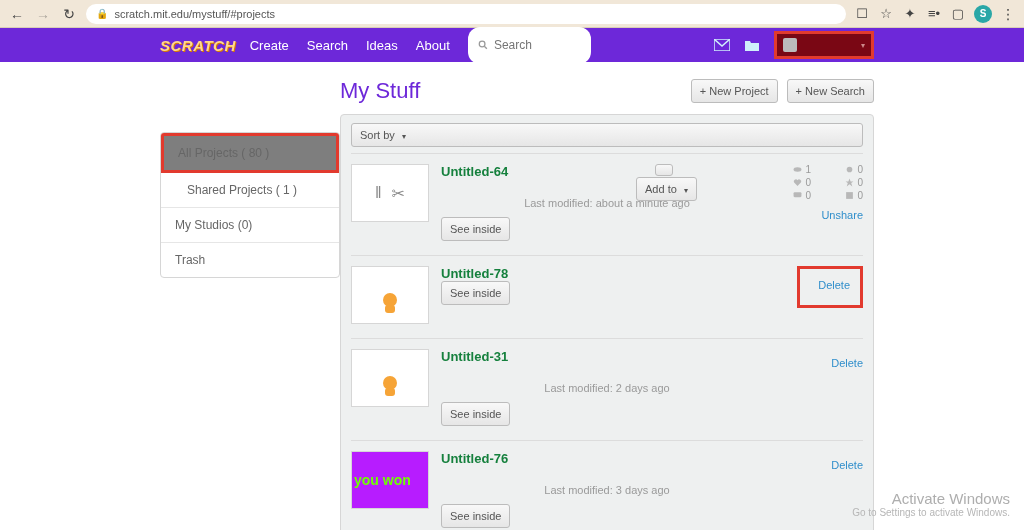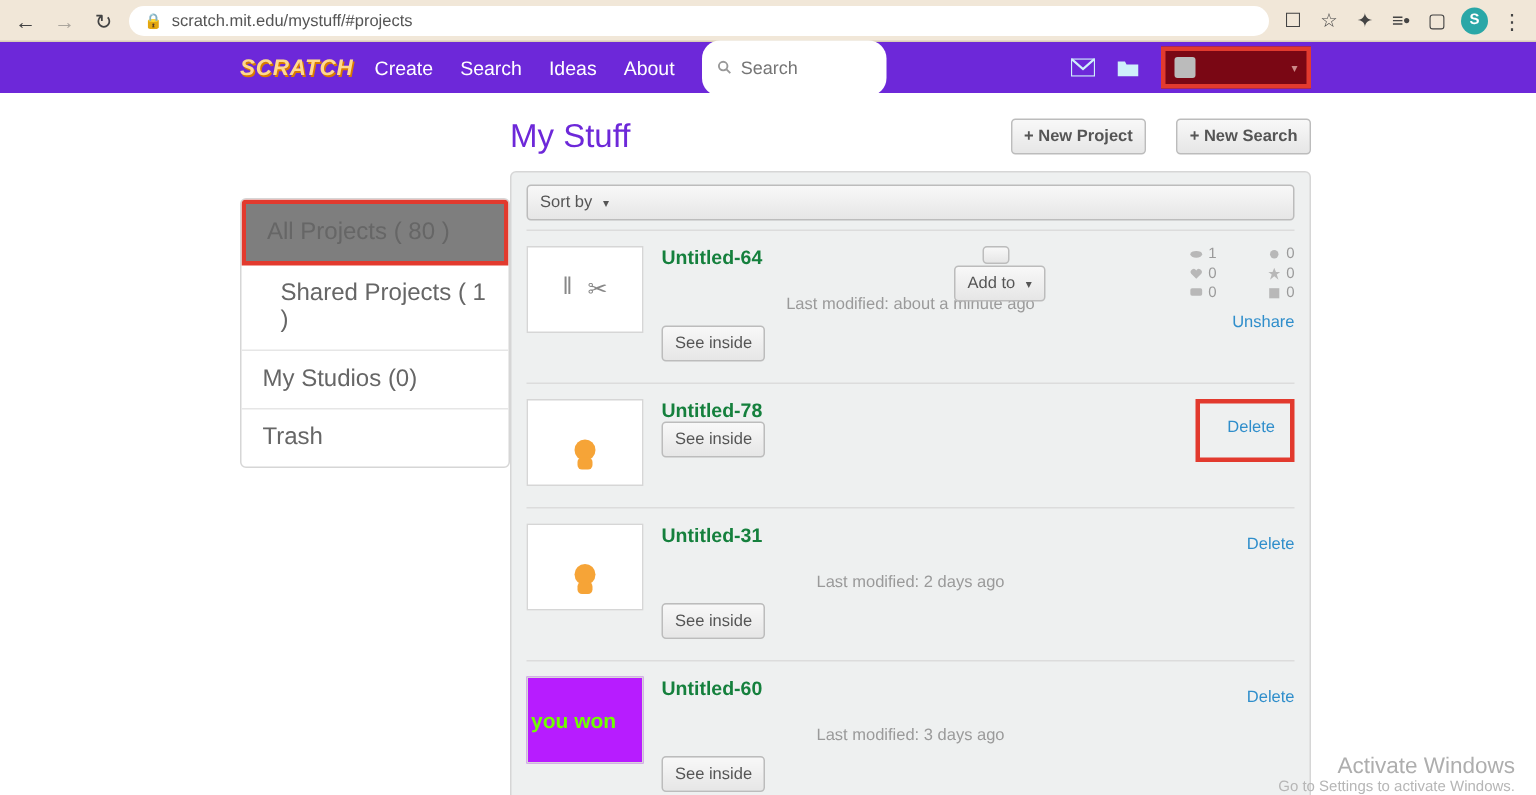--- a/index.html
+++ b/index.html
@@ -18,30 +18,30 @@
   .search-box { flex:1; max-width:258px; height:37px; background:#fff; border-radius:12px; display:flex; align-items:center; padding:0 10px; margin-right:10px; }
   .search-box svg { width:12px; height:12px; fill:#999; margin-right:6px; }
   .search-box input { border:none; outline:none; font-size:12px; color:#333; width:100%; background:transparent; }
   .nav-spacer { flex:1; }
   .top-icon { width:24px; height:20px; margin-left:6px; display:flex; align-items:center; justify-content:center; color:#cfeffb; }
   .user-dd { width:100px; height:28px; background:#7a0714; border:3px solid #e23a2e; margin-left:10px; display:flex; align-items:center; padding:0 6px; }
   .user-dd .caret { margin-left:auto; color:#cc8888; font-size:8px; }
   
   .content { display:flex; padding:16px 150px 0 160px; gap:0; }
   .left-col { width:180px; margin-top:54px; }
-  .sidebar { background:#fff; border:1px solid #d6d6d6; border-radius:4px; overflow:hidden; font-size:16px; }
+  .sidebar { background:#fff; border:1px solid #d6d6d6; border-radius:4px; overflow:hidden; font-size:12px; }
   .sb-header { color:#fff; background:#7e7e7e; }
   .sb-item { padding:10px 14px; border-bottom:1px solid #e6e6e6; color:#666; cursor:pointer; }
   .sb-item:last-child { border-bottom:none; }
   .sb-sub { padding-left:26px; }
   .sb-red-box { border:3px solid #e23a2e; }
   .main-col { flex:1; min-width:0; }
   .page-head { display:flex; align-items:center; margin-bottom:10px; }
   .page-title { font-size:22px; font-weight:normal; color:#6d28d9; }
-  .head-btns { margin-left:auto; display:flex; gap:20px;font-weight:bold; }
+  .head-btns { margin-left:auto; display:flex; gap:9px; }
   .btn { background:linear-gradient(#f8f8f8,#e6e6e6); border:1px solid #bcbcbc; border-radius:3px; padding:5px 8px; font-size:11px; color:#555; cursor:pointer; }
   .projects { background:#eef0f0; border:1px solid #d6d6d6; border-radius:4px; padding:8px 10px; }
   .sort-row { margin-bottom:6px; }
   .project { display:flex; border-top:1px solid #dcdcdc; padding:10px 0 14px; position:relative; }
   .project:first-of-type { border-top:1px solid #dcdcdc; }
   .thumb { width:78px; height:58px; background:#fff; border:1px solid #d6d6d6; display:flex; align-items:center; justify-content:center; font-size:9px; overflow:hidden; }
   .thumb.cat { color:#e6a23c; }
   .cat-sprite { width:20px; height:22px; position:relative; margin-top:18px; }
   .cat-sprite::before { content:""; position:absolute; width:14px; height:14px; background:#f6a437; border-radius:50%; top:0; left:3px; }
   .cat-sprite::after { content:""; position:absolute; width:10px; height:8px; background:#f6a437; border-radius:3px; top:12px; left:5px; }
@@ -51,21 +51,21 @@
   .p-title { color:#15803d; font-size:13px; font-weight:bold; cursor:pointer; }
   .p-meta { color:#9a9a9a; font-size:11px; margin:18px 0 8px;text-align:center; }
   .p-actions { display:flex; gap:6px; align-items:center; }
   .right-stats { width:90px; font-size:10px; color:#9a9a9a; text-align:right; }
   .stats-grid { display:grid; grid-template-columns:1fr 1fr; gap:2px 14px; justify-items:end; }
   .stat { display:flex; align-items:center; gap:3px; }
   .stat svg { width:9px; height:9px; fill:#b8b8b8; }
   .unshare,.delete { color:#2f8ecb; font-size:11px; cursor:pointer; display:block; margin-top:8px; text-align:right; }
   .delete-box { border:3px solid #e23a2e; padding:10px 10px 14px 18px; margin-top:0; display:inline-block; }
   
-  .watermark { position:absolute; right:14px; bottom:0; text-align:right; color:#9a9a9a; }
+  .watermark { position:absolute; right:14px; bottom:12px; text-align:right; color:#9a9a9a; }
   .watermark .wm1 { font-size:15px; color:#aeaeae; }
   .watermark .wm2 { font-size:10px; color:#b6b6b6;text-align:right; }
   .vdots { font-size:14px; color:#444; }
 </style>
 </head>
 <body>
 
 <div class="chrome">
   <div class="nav-btn">←</div>
   <div class="nav-btn" style="opacity:.4">→</div>
@@ -235,21 +235,21 @@
             </div>
         </div>
         <div class="right-stats">
             <span class="delete">Delete</span>
           </div>
       </div>
 
       <div class="project">
         <div class="thumb thumb-purple">you won</div>
         <div class="p-body">
-          <div class="p-title">Untitled-60</div>
+          <div class="p-title">Untitled-76</div>
           <div class="p-meta">Last modified: 3 days ago</div>
           <div class="p-actions">
               <div class="btn">See inside</div>
             </div>
         </div>
         <div class="right-stats">
             <span class="delete">Delete</span>
           </div>
       </div>
 

